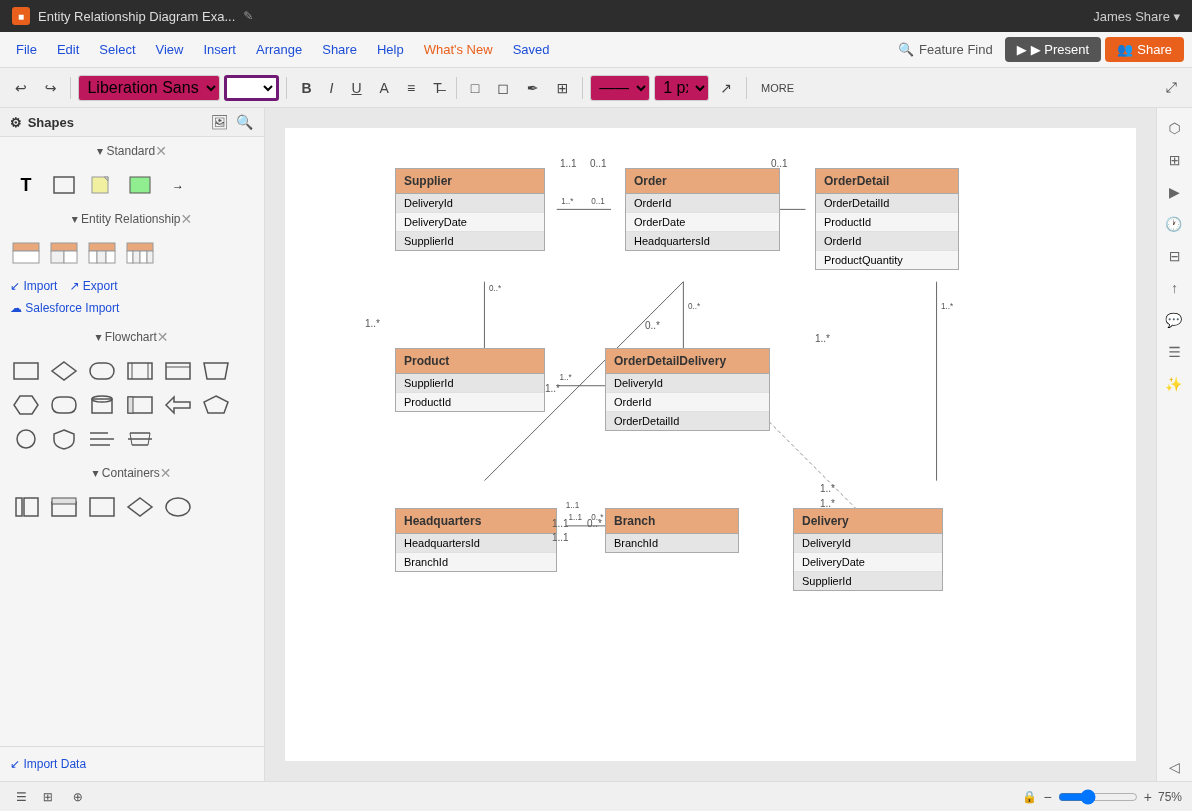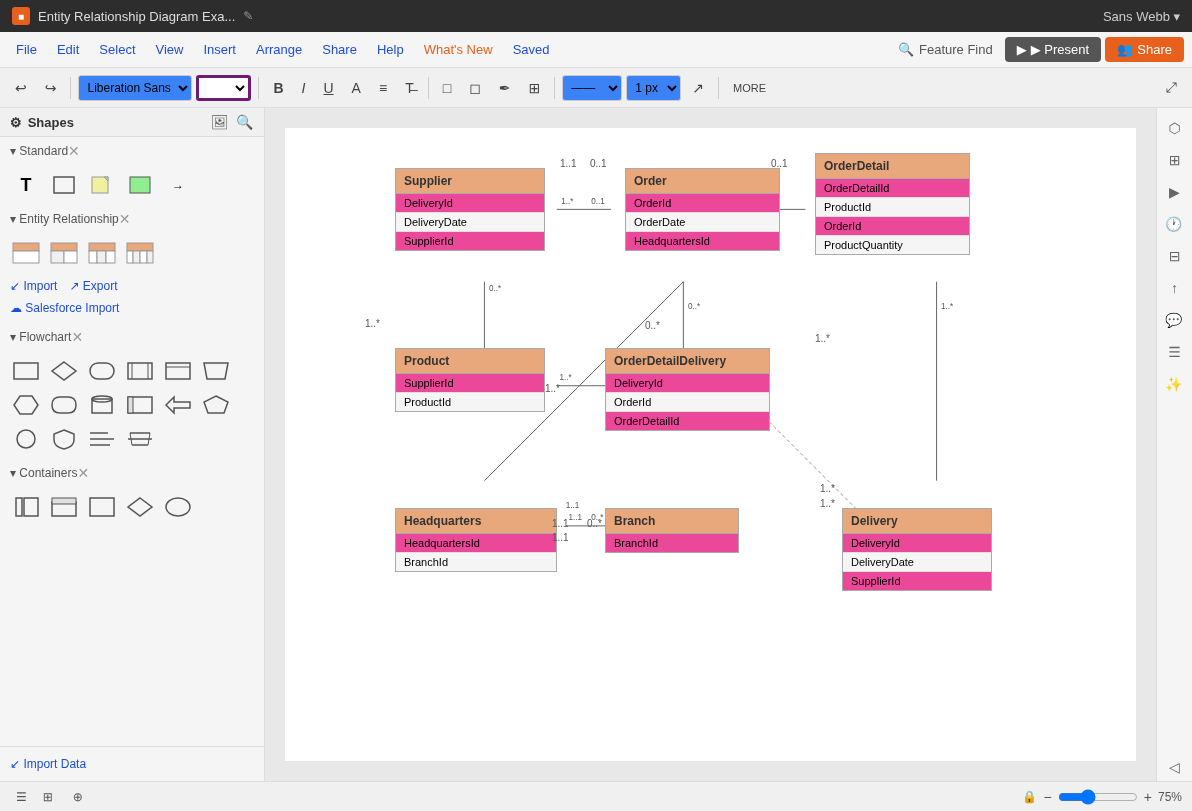--- a/index.html
+++ b/index.html
@@ -64,21 +64,21 @@
     #toolbar {
       background: #f0f0f0;
       height: 40px;
       display: flex;
       align-items: center;
       padding: 0 8px;
       gap: 4px;
       border-bottom: 1px solid #ddd;
     }
     .toolbar-btn { padding: 4px 6px; background: none; border: 1px solid transparent; border-radius: 3px; cursor: pointer; font-size: 14px; color: #444; }
-    .font-select { height: 26px; border: 1px solid #ccc; border-radius: 3px; padding: 0 4px; font-size: 12px; background: #3b82f6; }
+    .font-select { height: 26px; border: 1px solid #ccc; border-radius: 3px; padding: 0 4px; font-size: 16px; background: #be185d; }
     .font-size-select { height: 26px; border: 3px solid #701a75; border-radius: 3px; padding: 0 16px; font-size: 12px; background: white; width: 55px; }
     .toolbar-sep { width: 1px; height: 22px; background: #ccc; margin: 0 3px; }
 
     
     #main {
       display: flex;
       height: calc(811px - 32px - 36px - 40px - 30px);
     }
 
     
@@ -99,21 +99,21 @@
       background: #f0f0f0;
       border-bottom: 1px solid #ddd;
     }
     .shapes-title { font-size: 13px; font-weight: bold; color: #333; display: flex; align-items: center; gap: 6px; }
     .shapes-icons { display: flex; gap: 8px; }
     .shapes-icon { font-size: 14px; color: #555; cursor: pointer; }
 
     .section-title {
       display: flex;
       align-items: center;
-      justify-content: flex-start;
+      justify-content: center;
       padding: 6px 10px;
       font-size: 12px;
       color: #555;
       cursor: pointer;
     }
 
     .shape-grid {
       display: flex;
       flex-wrap: wrap;
       gap: 6px;
@@ -202,21 +202,21 @@
       background: #e8a87c;
       padding: 5px 8px;
       font-weight: bold;
       font-size: 12px;
       color: #333;
       border-bottom: 1px solid #aaa;
     }
     .entity-row {
       padding: 3px 8px;
       border-bottom: 1px solid #e0e0e0;
-      background: #ec4899;
+      background: #e5e5e5;
     }
     .entity-row:nth-child(odd) { background: #f5f5f5; }
     .entity-row:last-child { border-bottom: none; }
 
     
     .er-svg {
       position: absolute;
       top: 0; left: 0;
       width: 100%;
       height: 100%;
@@ -229,21 +229,21 @@
       color: #555;
     }
   </style>
 </head>
 <body>
 
 <div id="title-bar">
   <div class="app-icon">■</div>
   <span class="title-text">Entity Relationship Diagram Exa...</span>
   <span class="edit-icon">✎</span>
-  <span class="user-name">Sans Webb ▾</span>
+  <span class="user-name">James Share ▾</span>
 </div>
 
 <div id="menu-bar">
   <span class="menu-item">File</span>
   <span class="menu-item">Edit</span>
   <span class="menu-item">Select</span>
   <span class="menu-item">View</span>
   <span class="menu-item">Insert</span>
   <span class="menu-item">Arrange</span>
   <span class="menu-item">Share</span>
@@ -563,21 +563,21 @@
         <div class="entity-row">SupplierId</div>
       </div>
 
       <div class="entity" style="left:320px; top:40px; width:155px;margin-left:20px;">
         <div class="entity-header">Order</div>
         <div class="entity-row">OrderId</div>
         <div class="entity-row">OrderDate</div>
         <div class="entity-row">HeadquartersId</div>
       </div>
 
-      <div class="entity" style="left:530px; top:25px; width:155px;">
+      <div class="entity" style="left:530px; top:40px; width:144px;">
         <div class="entity-header">OrderDetail</div>
         <div class="entity-row">OrderDetailId</div>
         <div class="entity-row">ProductId</div>
         <div class="entity-row">OrderId</div>
         <div class="entity-row">ProductQuantity</div>
       </div>
 
       <div class="relation-label" style="left:275px; top:30px;">1..1</div>
       <div class="relation-label" style="left:305px; top:30px;">0..1</div>
       <div class="relation-label" style="left:486px; top:30px;">0..1</div>
@@ -604,21 +604,21 @@
         <div class="entity-header">Headquarters</div>
         <div class="entity-row">HeadquartersId</div>
         <div class="entity-row">BranchId</div>
       </div>
 
       <div class="entity" style="left:320px; top:380px; width:134px;">
         <div class="entity-header">Branch</div>
         <div class="entity-row">BranchId</div>
       </div>
 
-      <div class="entity" style="left:557px; top:380px; width:150px;">
+      <div class="entity" style="left:508px; top:380px; width:150px;">
         <div class="entity-header">Delivery</div>
         <div class="entity-row">DeliveryId</div>
         <div class="entity-row">DeliveryDate</div>
         <div class="entity-row">SupplierId</div>
       </div>
 
       <div class="relation-label" style="left:267px; top:390px;">1..1</div>
       <div class="relation-label" style="left:302px; top:390px;">0..*</div>
       <div class="relation-label" style="left:267px; top:404px;">1..1</div>
 

